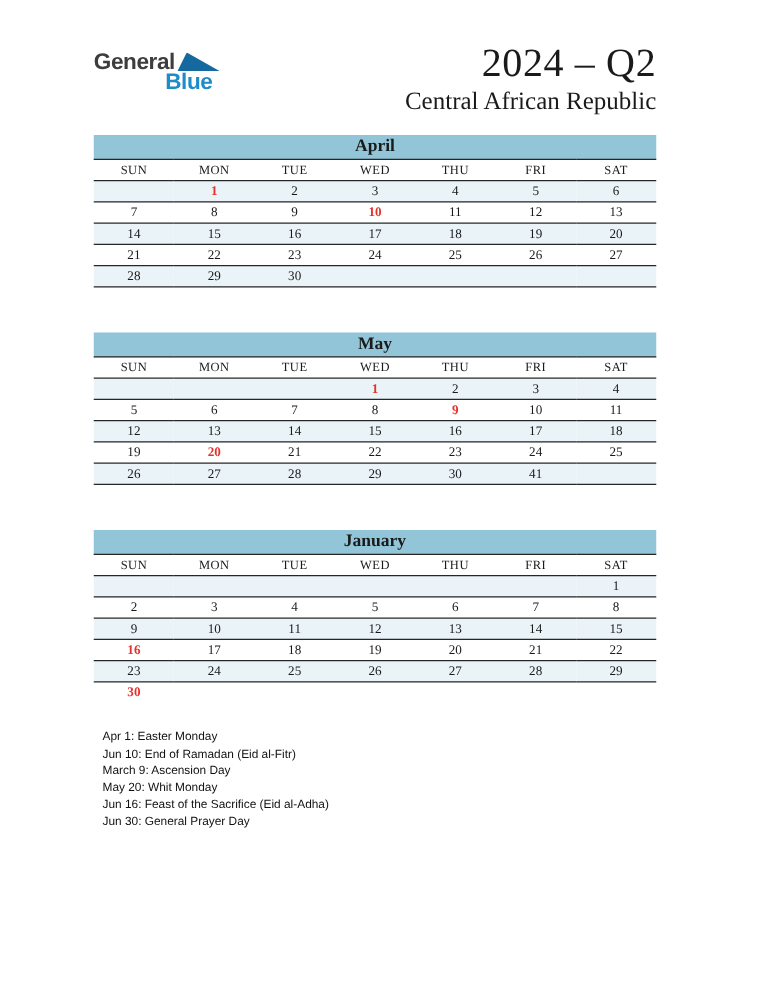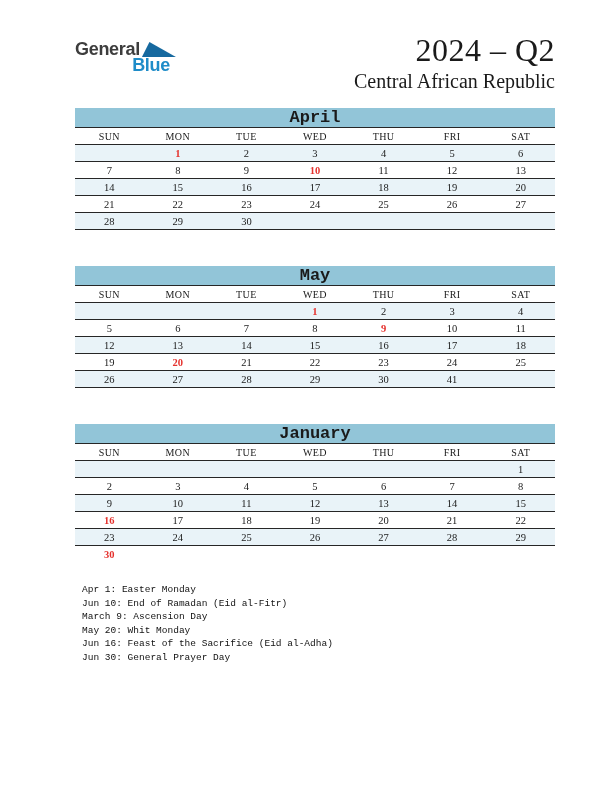--- a/index.html
+++ b/index.html
@@ -4,49 +4,49 @@
 <style>
   :root{
     --band:#92c5d8; --alt:#e9f3f8; --red:#e5312d; --border:#262626; --text:#1a1a1a;
     --logo-blue:#1e8cc8; --tri-blue:#16699f;
   }
   html,body{margin:0;padding:0;}
   body{
     width:612px;height:792px;background:#ffffff;overflow:hidden;
     font-family:"Liberation Serif", serif;color:var(--text);
   }
-  .page{box-sizing:border-box;width:612px;height:792px;padding:34px 57px 0 75px;}
+  .page{box-sizing:border-box;width:612px;height:792px;padding:34px 87px 0 75px;}
   
   .hdr{display:flex;justify-content:space-between;align-items:flex-start;}
   .logo{padding-top:7px;display:inline-block;}
   .logo-line1{display:flex;align-items:flex-start;font-family:"Liberation Sans",sans-serif;
     font-size:18px;font-weight:700;letter-spacing:-0.3px;color:#3d3d3d;line-height:16px;}
   .tri{width:34px;height:15px;background:var(--tri-blue);margin-left:2px;margin-top:1px;
     clip-path:polygon(22% 0, 100% 100%, 0 100%);}
   .logo-line2{font-family:"Liberation Sans",sans-serif;font-size:18px;font-weight:700;
     letter-spacing:-0.3px;color:var(--logo-blue);text-align:right;margin-top:-2px;padding-right:6px;}
   .titles{text-align:right;}
   .title{font-size:32px;line-height:33px;letter-spacing:0.5px;}
   .subtitle{font-size:20px;line-height:24px;margin-top:2px;}
   
   #months{margin-top:15px;}
   .month-section + .month-section{margin-top:36px;}
   table{width:100%;border-collapse:collapse;table-layout:fixed;}
   td{text-align:center;padding:0;}
-  tr.band td{background:var(--band);font-weight:700;font-size:17px;height:19px;
-    border-bottom:1px solid var(--border);font-family:Liberation Mono, monospace;}
+  tr.band td{background:var(--band);font-weight:700;font-size:14px;height:19px;
+    border-bottom:1px solid var(--border);}
   tr.dow td{font-size:10px;height:16px;letter-spacing:0.4px;border-bottom:1px solid var(--border);
     background:#ffffff;}
   tr.week td{font-size:10.5px;height:16px;border-bottom:1px solid var(--border);}
   tr.week.alt td{background:var(--alt);}
   tr.week.noborder td{border-bottom:none;background:#ffffff;}
   td.red{color:var(--red);font-weight:700;}
   
   #holidays{list-style:none;margin:21px 0 0 0;padding:0 0 0 7px;
-    font-family:Liberation Mono, monospace;font-size:9.5px;line-height:13.5px;color:#111111;}
+    font-family:Liberation Sans, sans-serif;font-size:9.5px;line-height:13.5px;color:#111111;}
 </style>
 </head>
 <body>
 
 <div class="page">
   <div class="hdr">
     <div class="logo">
       <div class="logo-line1">
         <span>General</span>
         <span class="tri"></span>

